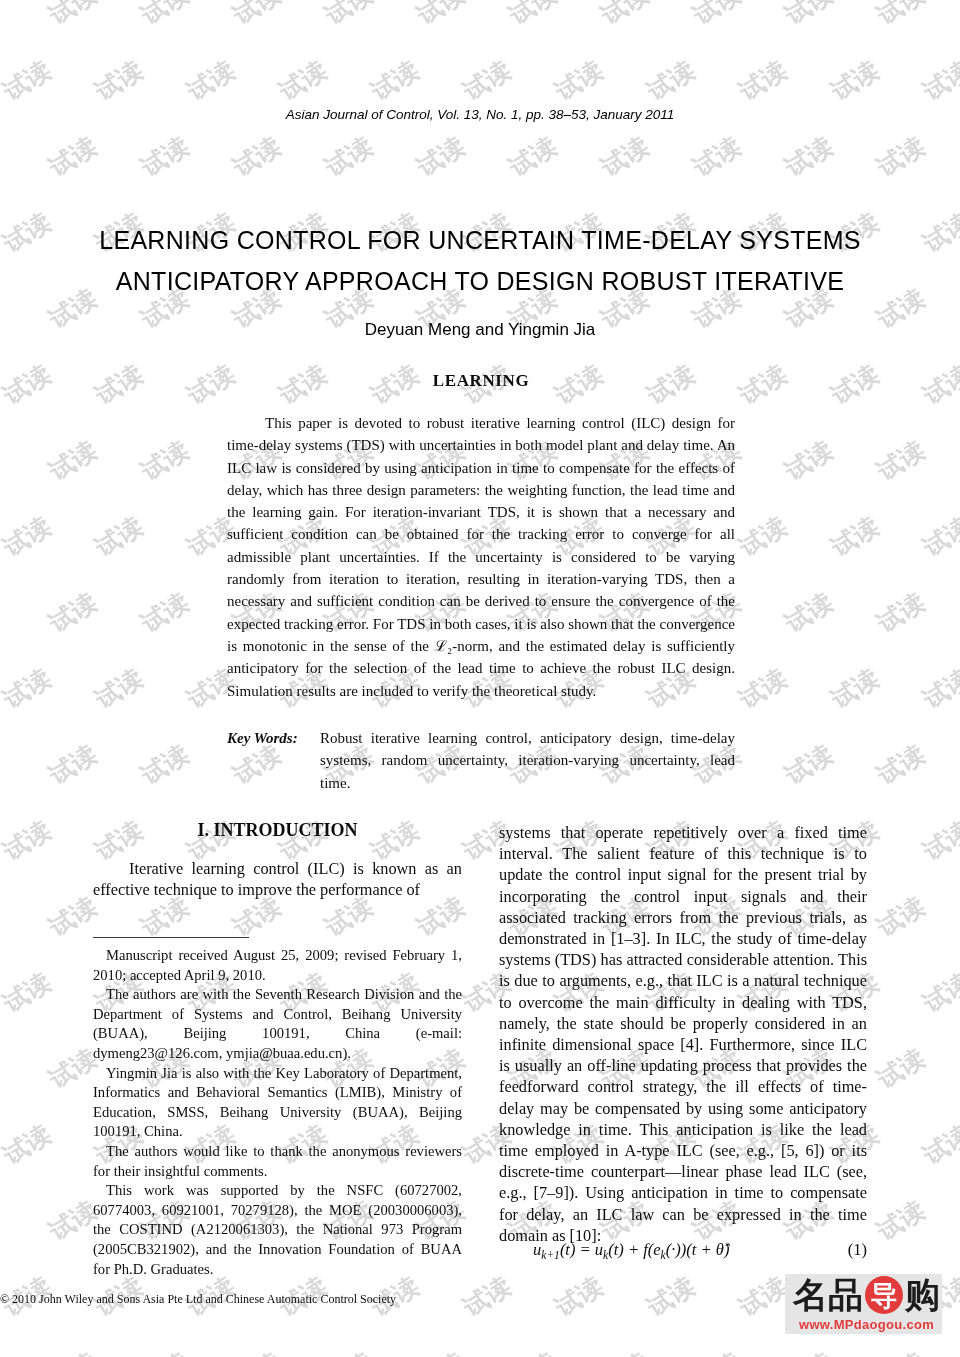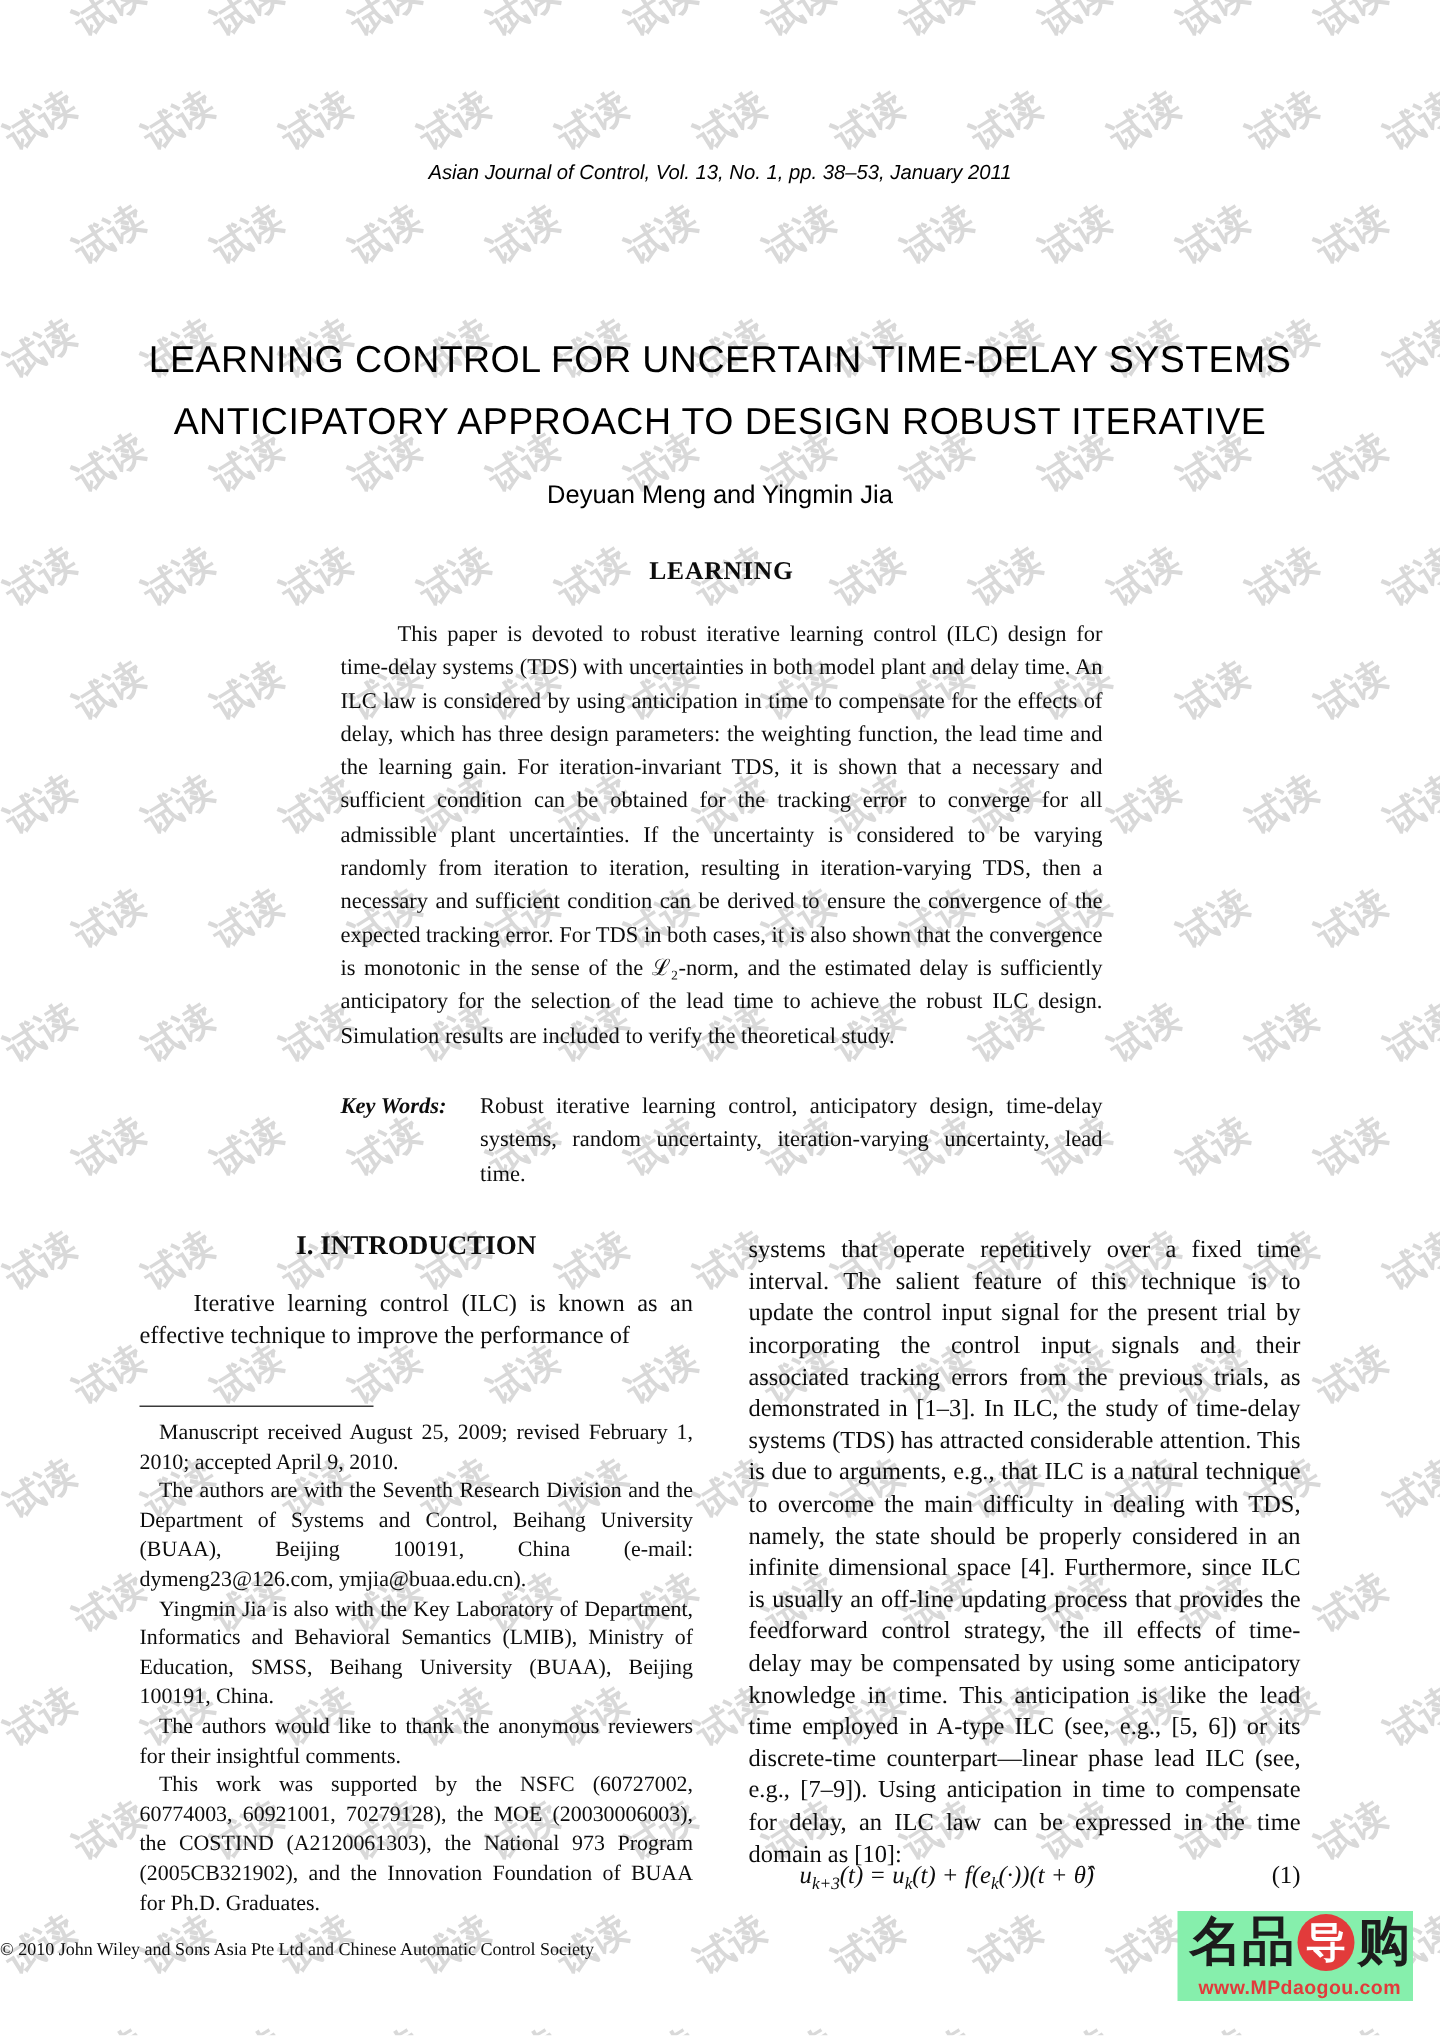--- a/index.html
+++ b/index.html
@@ -41,21 +41,21 @@
   .footnote p { margin:0; text-indent:13px; }
 
   .equation { position:absolute; left:499px; width:368px; top:1240px; font-size:16.5px;
             display:flex; align-items:baseline; }
   .eq-body { flex:1; padding-left:34px; font-style:italic; white-space:nowrap; }
   .eq-body sub { font-size:11.5px; font-style:italic; }
   .eq-label { font-style:normal; }
 
   .footer { position:absolute; top:1292px; left:0; right:0; text-align:left; font-size:12px; }
 
-  .logo { position:absolute; top:1274px; right:18px; z-index:5; background:#86efac;
+  .logo { position:absolute; top:1274px; right:18px; z-index:5; background:#e5e5e5;
             text-align:center; padding:2px 2px 2px 8px; }
   .logo-chars { display:flex; align-items:center; gap:2px;
             font-family:"DejaVu Sans", sans-serif; font-weight:bold; font-size:35px;
             color:#1c1c1c; line-height:1; }
   .logo-badge { background:#e23b3b; color:#fff; border-radius:50%; width:38px; height:38px;
             display:flex; align-items:center; justify-content:center; font-size:27px; flex:0 0 auto; }
   .logo-url { font-family:"Liberation Sans", sans-serif; font-weight:bold; font-size:13px;
             color:#e23b3b; margin-top:3px; letter-spacing:0.3px; }
 </style>
 </head>
@@ -300,21 +300,21 @@
       <p>Yingmin Jia is also with the Key Laboratory of Department, Informatics and Behavioral Semantics (LMIB), Ministry of Education, SMSS, Beihang University (BUAA), Beijing 100191, China.</p>
       <p>The authors would like to thank the anonymous reviewers for their insightful comments.</p>
       <p>This work was supported by the NSFC (60727002, 60774003, 60921001, 70279128), the MOE (20030006003), the COSTIND (A2120061303), the National 973 Program (2005CB321902), and the Innovation Foundation of BUAA for Ph.D. Graduates.</p>
     </div>
 
     <div class="col-right">
       <p class="body-para">systems that operate repetitively over a fixed time interval. The salient feature of this technique is to update the control input signal for the present trial by incorporating the control input signals and their associated tracking errors from the previous trials, as demonstrated in [1–3]. In ILC, the study of time-delay systems (TDS) has attracted considerable attention. This is due to arguments, e.g., that ILC is a natural technique to overcome the main difficulty in dealing with TDS, namely, the state should be properly considered in an infinite dimensional space [4]. Furthermore, since ILC is usually an off-line updating process that provides the feedforward control strategy, the ill effects of time-delay may be compensated by using some anticipatory knowledge in time. This anticipation is like the lead time employed in A-type ILC (see, e.g., [5, 6]) or its discrete-time counterpart—linear phase lead ILC (see, e.g., [7–9]). Using anticipation in time to compensate for delay, an ILC law can be expressed in the time domain as [10]:</p>
     </div>
 
     <div class="equation">
-      <span class="eq-body"><span>u</span><sub>k+3</sub><span>(t) = </span><span>u</span><sub>k</sub><span>(t) + </span><span>f</span><span>(e</span><sub>k</sub><span>(·))(t + θ̂)</span></span>
+      <span class="eq-body"><span>u</span><sub>k+1</sub><span>(t) = </span><span>u</span><sub>k</sub><span>(t) + </span><span>f</span><span>(e</span><sub>k</sub><span>(·))(t + θ̂)</span></span>
       <span class="eq-label">(1)</span>
     </div>
 
     <div class="footer">© 2010 John Wiley and Sons Asia Pte Ltd and Chinese Automatic Control Society</div>
 
     <div class="logo">
       <div class="logo-chars">
         <span>名品</span>
         <span class="logo-badge">
             <span>导</span>

